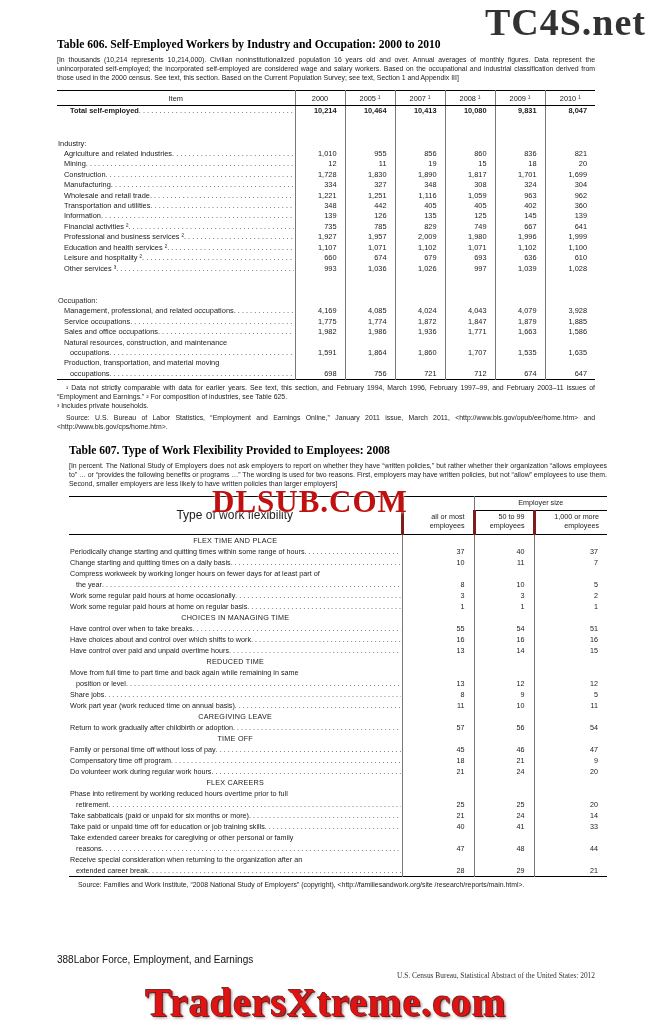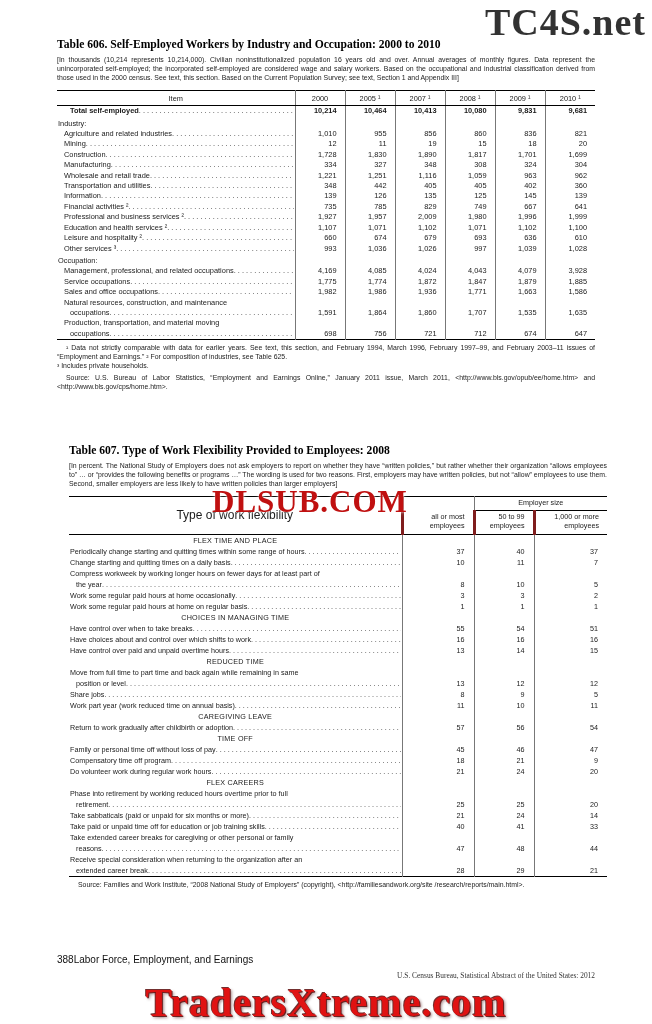--- a/index.html
+++ b/index.html
@@ -19,21 +19,21 @@
   .t606 tbody td{line-height:10.4px;}
   .t606 .num{text-align:right;padding-right:8px;border-left:1px solid #777;white-space:nowrap;}
   .t607 td,.t607 th{font-size:7.2px;padding:0;vertical-align:bottom;}
   .t607 thead th{border-bottom:1px solid #000;line-height:1.2;}
   .t607 .h-stubhead{text-align:center;vertical-align:middle;font-size:12px;}
   .t607 .spanner{text-align:center;vertical-align:middle;height:13px;border-left:1px solid #777;}
   .t607 .colh{text-align:right;padding:2px 8px 3px 2px;border-left:3px solid #7f1d1d;vertical-align:bottom;}
   .t607 tbody td{line-height:11px;}
   .t607 .num{text-align:right;padding-right:9px;border-left:1px solid #777;white-space:nowrap;}
   .stub{overflow:hidden;}
-  .grp{padding:2px 0 0 1px;}
+  .grp{padding:2px 0 0 1px;margin-top:20px;}
   .sec{text-align:center;line-height:11px;letter-spacing:.25px;}
   .lbl{display:flex;overflow:hidden;}
   .lbl .tx{white-space:nowrap;}
   .lbl .dots{flex:1;overflow:hidden;white-space:nowrap;color:#222;margin-right:1px;}
   .lbl .dots::before{content:" . . . . . . . . . . . . . . . . . . . . . . . . . . . . . . . . . . . . . . . . . . . . . . . . . . . . . . . . . . . . . . . . . . . . . . . . . . . . . . . . . . . . . . . . . . . . . . . . . . . . . . . . . . . . . . . . . . . . . . . .";}
   .ind0{padding-left:1px;}
   .ind1{padding-left:7px;}
   .ind2{padding-left:13px;}
   .b{font-weight:bold;}
   .fnote{font-size:6.9px;line-height:1.26;color:#222;margin:4px 0 0 0;text-align:justify;}
@@ -87,21 +87,21 @@
               <div class="lbl ind2">
                 <span class="tx b">Total self-employed</span>
                 <span class="dots"></span>
               </div>
             </td>
             <td class="num b">10,214</td>
             <td class="num b">10,464</td>
             <td class="num b">10,413</td>
             <td class="num b">10,080</td>
             <td class="num b">9,831</td>
-            <td class="num b">9,681</td>
+            <td class="num b">8,047</td>
           </tr>
           <tr>
             <td class="stub">
               <div class="grp">Industry:</div>
             </td>
             <td class="num"></td>
             <td class="num"></td>
             <td class="num"></td>
             <td class="num"></td>
             <td class="num"></td>

